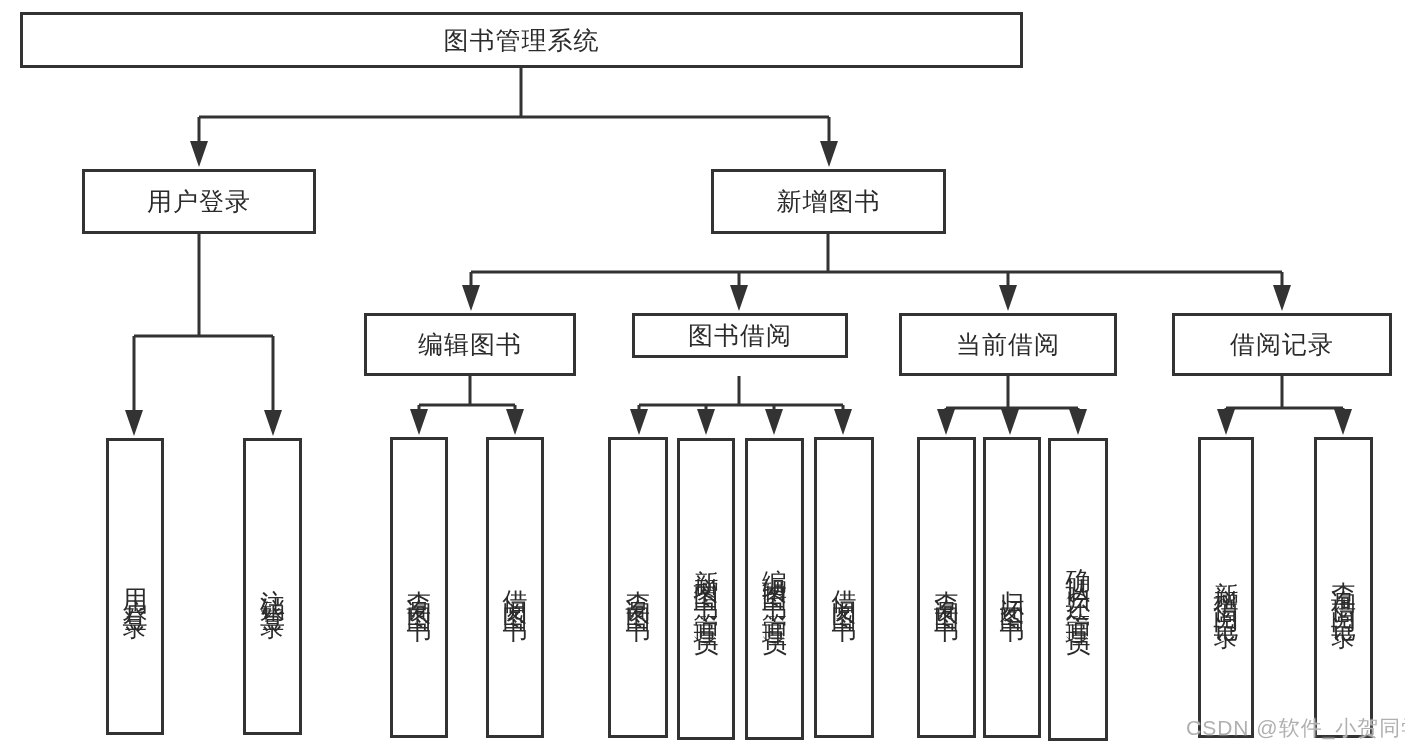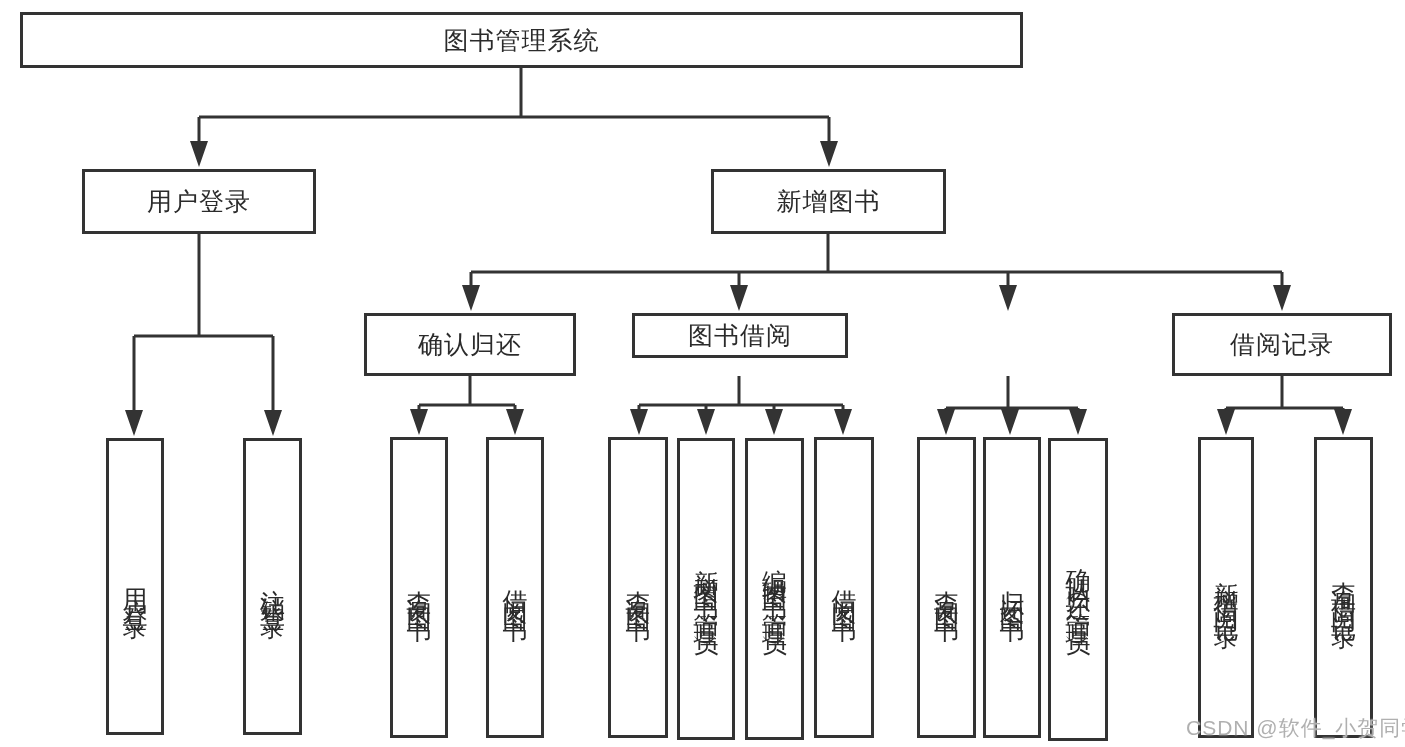--- a/index.html
+++ b/index.html
@@ -88,24 +88,27 @@
   </div>
 
   <div class="node n-login">
     <span>用户登录</span>
   </div>
   <div class="node n-mgmt">
     <span>新增图书</span>
   </div>
 
   <div class="node n-rec">
-    <span>确认归还</span>
+    <span>编辑图书</span>
   </div>
   <div class="node n-borrow">
     <span>图书借阅</span>
+  </div>
+  <div class="node n-current">
+    <span>当前借阅</span>
   </div>
   <div class="node n-records">
     <span>借阅记录</span>
   </div>
 
   <div class="node vnode n-a1">
     <span>用户登录</span>
   </div>
   <div class="node vnode n-a2">
     <span>注销登录</span>

